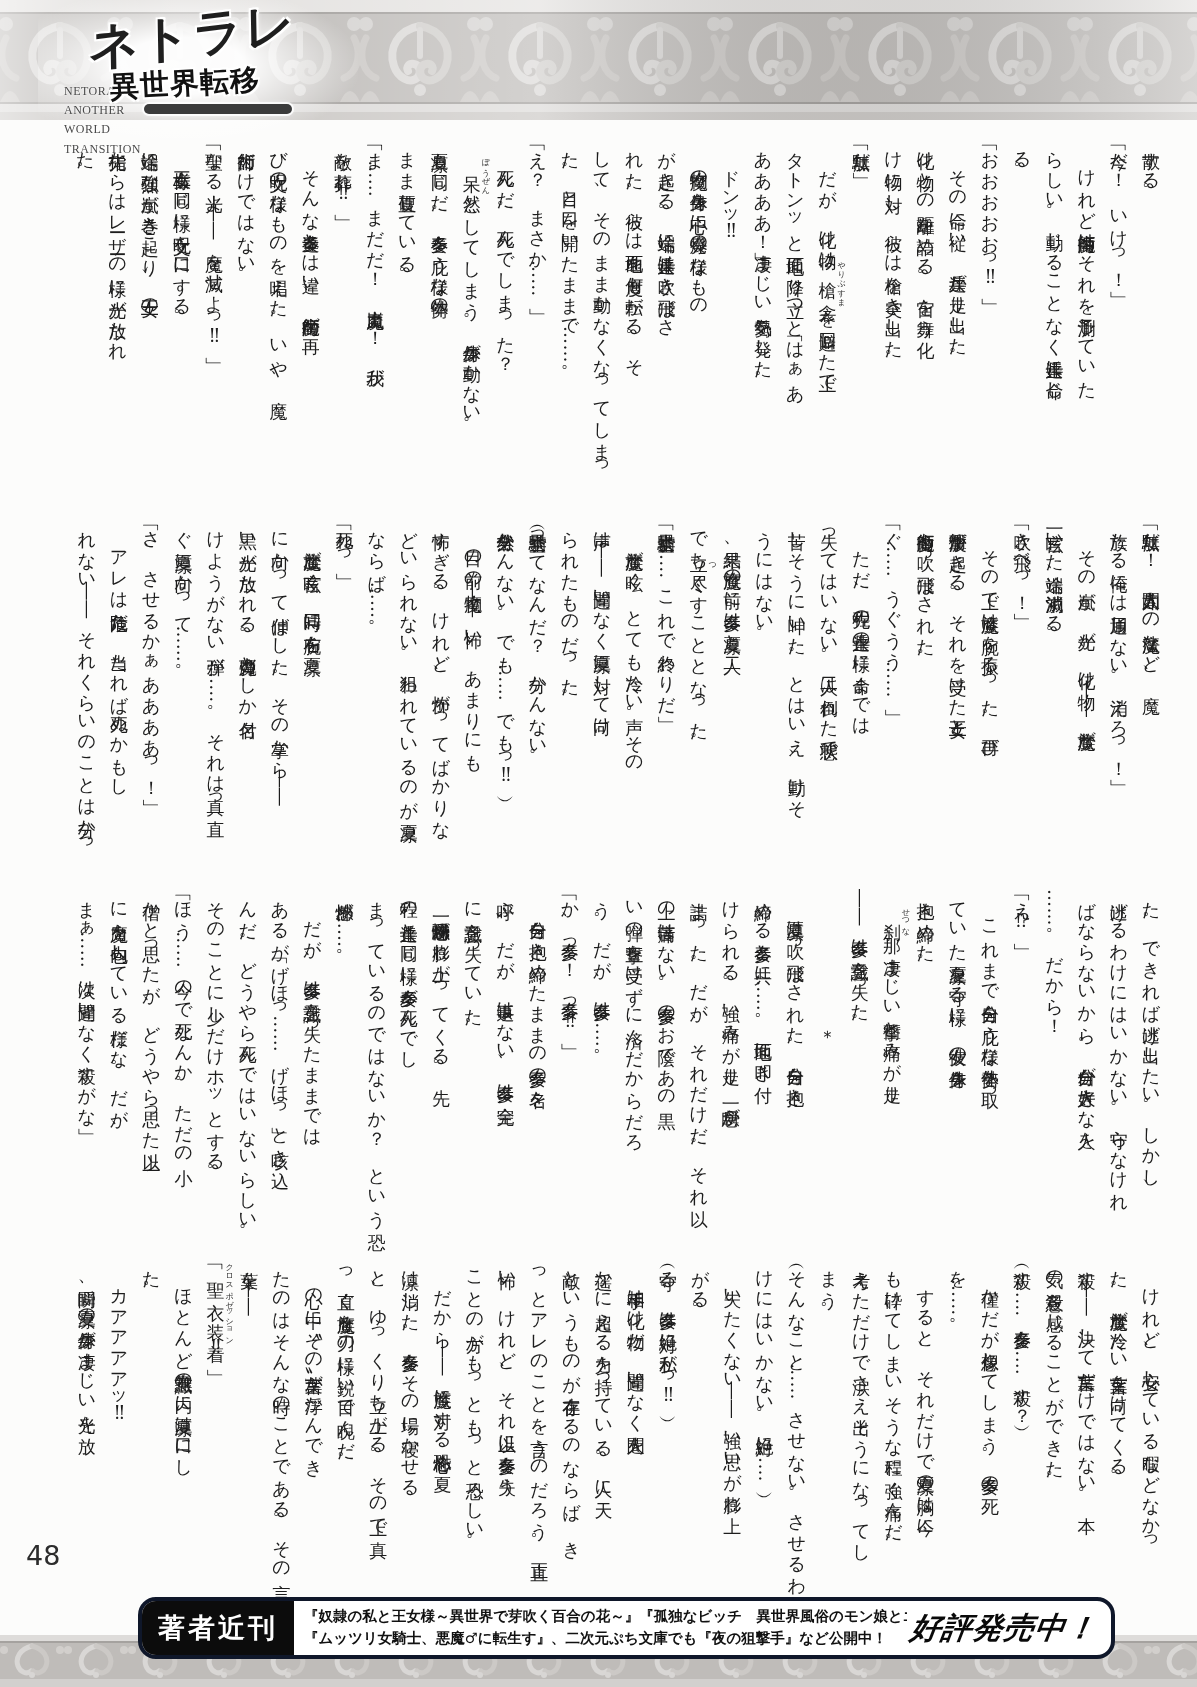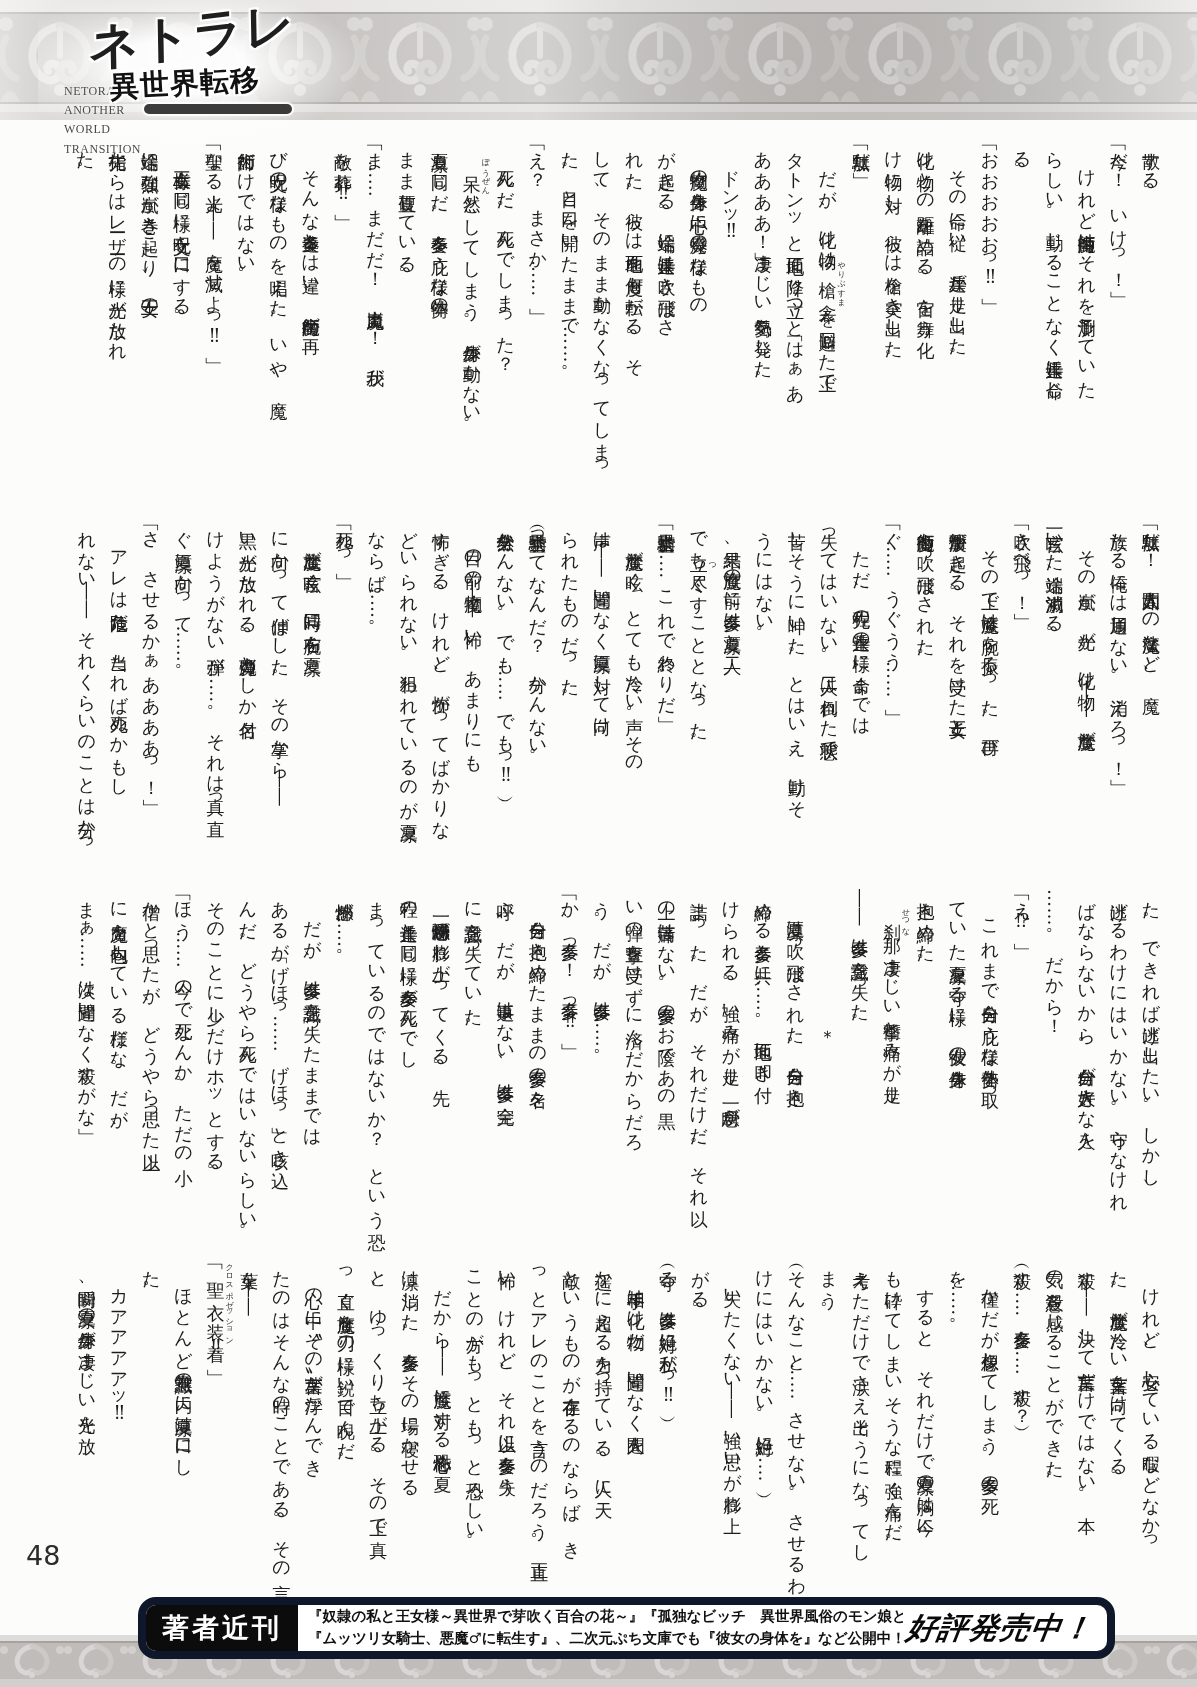--- a/index.html
+++ b/index.html
@@ -28,21 +28,21 @@
     writing-mode:vertical-rl;text-orientation:mixed;color:#1d1d1d;
     font-size:18px;letter-spacing:.4px;z-index:2;}
   .band-1{top:139px;} .band-2{top:519px;} .band-3{top:889px;} .band-4{top:1258px;}
   .text-band .col{line-height:32.2px;white-space:nowrap;}
   .text-band ruby rt{font-size:8px;letter-spacing:0;color:#2c2c2c;font-family:"DejaVu Sans","Liberation Sans",sans-serif;}
   
   .page-num{position:absolute;left:26px;top:1540px;font-size:27px;color:#2c2c2c;
     font-family:"DejaVu Sans","Liberation Sans",sans-serif;z-index:4;}
   
   .ad-bar{position:absolute;left:138px;top:1597px;width:977px;height:62px;box-sizing:border-box;
-    background:#fff;border:8px solid #0f172a;border-radius:18px;display:flex;align-items:stretch;
+    background:#fff;border:4px solid #0f172a;border-radius:18px;display:flex;align-items:stretch;
     z-index:6;overflow:hidden;font-family:"DejaVu Sans","Liberation Sans",sans-serif;}
   .ad-label{background:#0c0c0c;color:#fff;display:flex;align-items:center;justify-content:center;
     font-size:27px;font-weight:bold;letter-spacing:3px;padding:0 16px;flex:0 0 auto;}
   .ad-titles{flex:1 1 auto;display:flex;flex-direction:column;justify-content:center;
     padding:2px 10px;font-weight:bold;font-size:14.5px;line-height:1.5;color:#111;white-space:nowrap;overflow:hidden;}
   .ad-badge{flex:0 0 auto;display:flex;align-items:center;padding:0 14px 0 4px;
     font-size:30px;font-weight:bold;font-style:italic;color:#0a0a0a;transform:skewX(-8deg);letter-spacing:1px;}
 </style>
 </head>
 <body>
@@ -234,21 +234,21 @@
       <div class="col">　カアアアアッ‼</div>
       <div class="col">　瞬間、夏凛の身体が凄まじい光を放</div>
     </div>
 
   <div class="page-num">48</div>
 
   <div class="ad-bar">
     <div class="ad-label">著者近刊</div>
     <div class="ad-titles">
       <div>『奴隷の私と王女様～異世界で芽吹く百合の花～』『孤独なビッチ　異世界風俗のモン娘とエルフと魔王和え』</div>
-      <div>『ムッツリ女騎士、悪魔♂に転生す』、二次元ぷち文庫でも『彼女の身体を』など公開中！</div>
+      <div>『ムッツリ女騎士、悪魔♂に転生す』、二次元ぷち文庫でも『夜の狙撃手』など公開中！</div>
     </div>
     <div class="ad-badge">好評発売中！</div>
   </div>
 
   <svg class="orn-bot" width="1197" height="52" viewBox="0 0 1197 52" preserveAspectRatio="none">
     <defs>
       <pattern id="pb" width="64" height="36" x="0" y="8" patternUnits="userSpaceOnUse">
         <rect width="64" height="36" fill="#bfbcb9"></rect>
         <path d="M32 3 C20 6 15 15 18 23 C20 29 27 32 31 28" fill="none" stroke="#d9d7d5" stroke-width="5" stroke-linecap="round"></path>
         <path d="M32 3 C44 6 49 15 46 23 C44 29 37 32 33 28" fill="none" stroke="#ccc9c6" stroke-width="5" stroke-linecap="round"></path>

